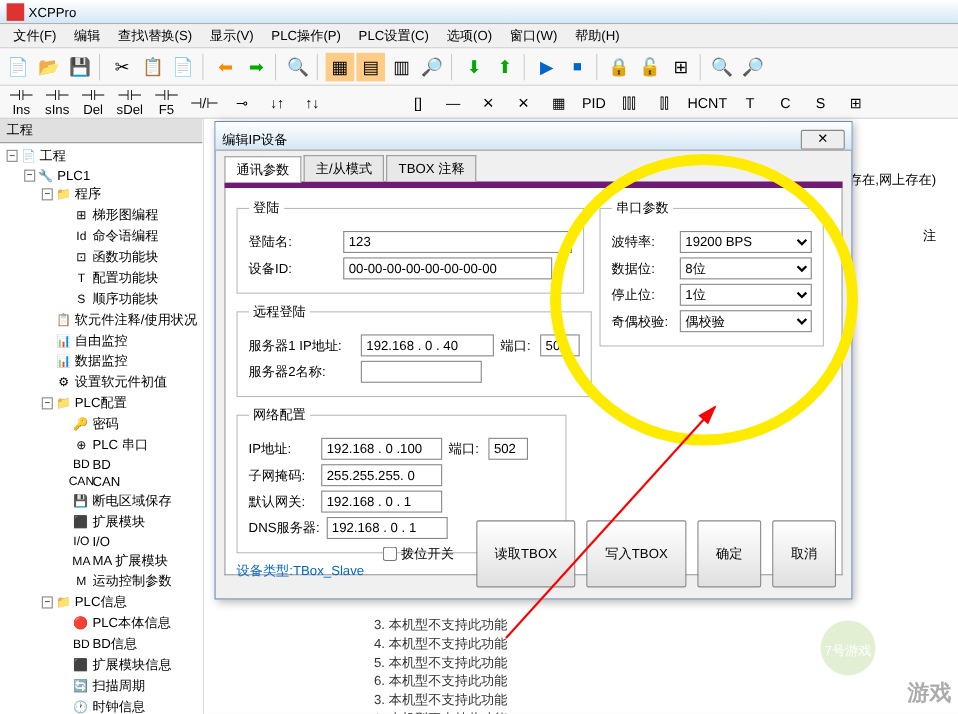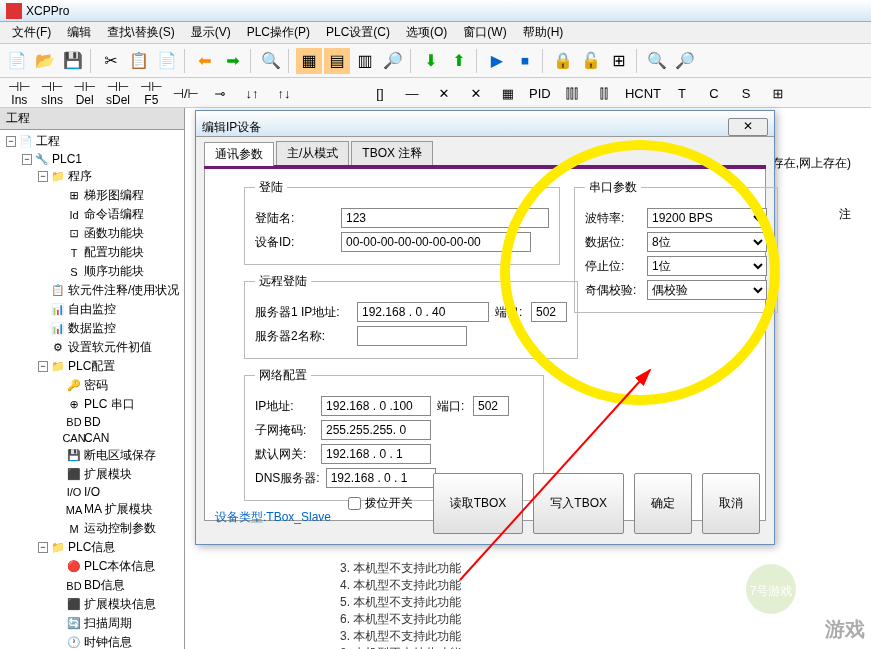--- a/index.html
+++ b/index.html
@@ -22,25 +22,25 @@
 .tree-item.l1 { padding-left: 4px; }
 .tree-item.l2 { padding-left: 20px; }
 .tree-item.l3 { padding-left: 36px; }
 .tree-item.l4 { padding-left: 52px; }
 .tree-ic { width: 14px; height: 14px; display: inline-flex; align-items: center; justify-content: center; font-size: 11px; }
 .content { flex: 1; background: #fff; position: relative; }
 .dialog { position: absolute; left: 195px; top: 110px; width: 580px; height: 435px; background: #f0f0f0; border: 1px solid #6a8db8; box-shadow: 2px 2px 8px rgba(0,0,0,0.3); z-index: 10; }
 .dlg-title { background: linear-gradient(#fff, #d4e7f5); height: 26px; display: flex; align-items: flex-end; justify-content: space-between; padding: 0 6px; border-bottom: 1px solid #999; }
 .dlg-close { width: 40px; height: 18px; border: 1px solid #888; background: #eee; text-align: center; cursor: pointer; border-radius: 2px; }
 .dlg-body { padding: 4px 8px; }
-.tabs { display: flex; border-bottom: 4px solid #701a75; }
+.tabs { display: flex; border-bottom: 6px solid #701a75; }
 .tab { padding: 3px 10px; border: 1px solid #999; border-bottom: none; background: #e8e8e8; margin-right: 2px; cursor: pointer; }
 .tab.active { background: #fff; position: relative; top: 1px; }
 .dlg-content { background: #fff; border: 1px solid #999; border-top: none; padding: 10px; height: 352px; position: relative; }
-fieldset { border: 1px solid #bbb; padding: 8px 10px; margin-bottom: 8px; margin-left: 29px; }
+fieldset { border: 1px solid #bbb; padding: 8px 10px; margin-bottom: 8px; }
 legend { padding: 0 4px; }
 .row { display: flex; align-items: center; margin: 4px 0; gap: 6px; }
 .row label { min-width: 80px; }
 .row input[type=text] { border: 1px solid #888; padding: 2px 4px; height: 20px; background: #fff; }
 select { border: 1px solid #888; height: 20px; background: #fff; }
 .serial-box { position: absolute; left: 340px; top: 10px; width: 200px; }
 .serial-box .row label { min-width: 56px; }
 .serial-box select { width: 120px; }
 .bluelink { color: #0066cc; }
 .dlg-buttons { position: absolute; bottom: 10px; right: 14px; display: flex; gap: 10px; align-items: center; }
@@ -380,21 +380,21 @@
         <div class="row">
           <label>设备ID:</label>
           <input type="text" style="width: 190px;" value="00-00-00-00-00-00-00-00">
         </div>
       </fieldset>
 
       <fieldset style="width:300px">
         <legend>远程登陆</legend>
         <div class="row">
           <label style="min-width:96px">服务器1 IP地址:</label>
-          <input type="text" style="width: 132px;" value="192.168 . 0 . 40">
+          <input type="text" style="width: 121px;" value="192.168 . 0 . 40">
           <label style="min-width:30px">端口:</label>
           <input type="text" style="width: 36px;" value="502">
         </div>
         <div class="row">
           <label style="min-width:96px">服务器2名称:</label>
           <input type="text" style="width: 110px;" value="">
         </div>
       </fieldset>
 
       <fieldset style="width:300px">

